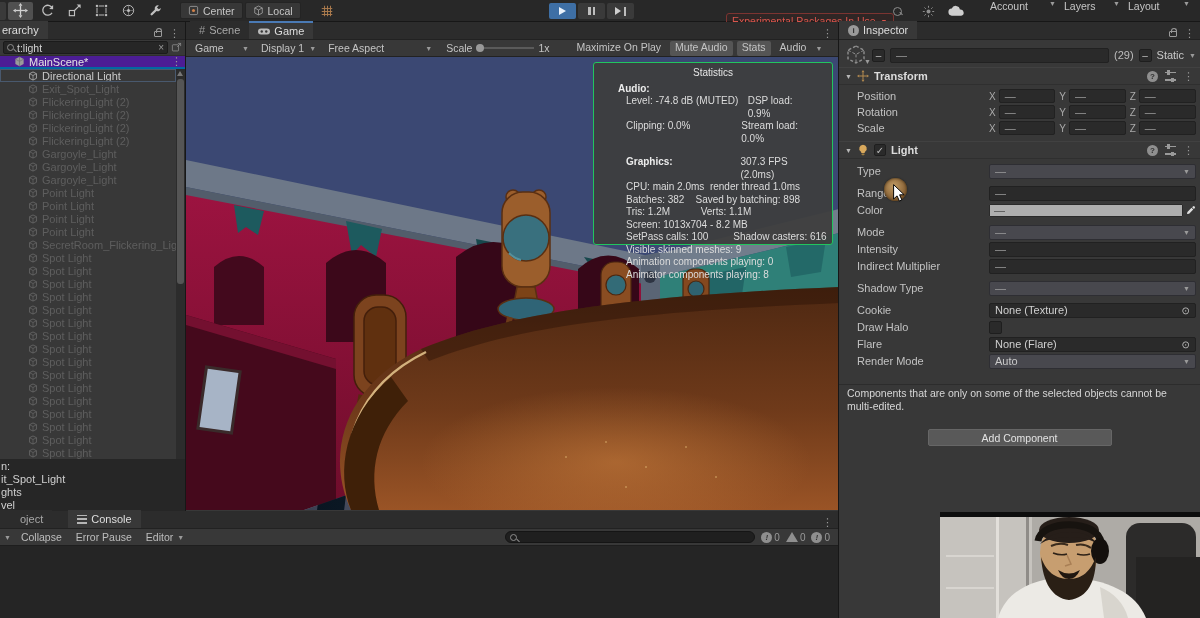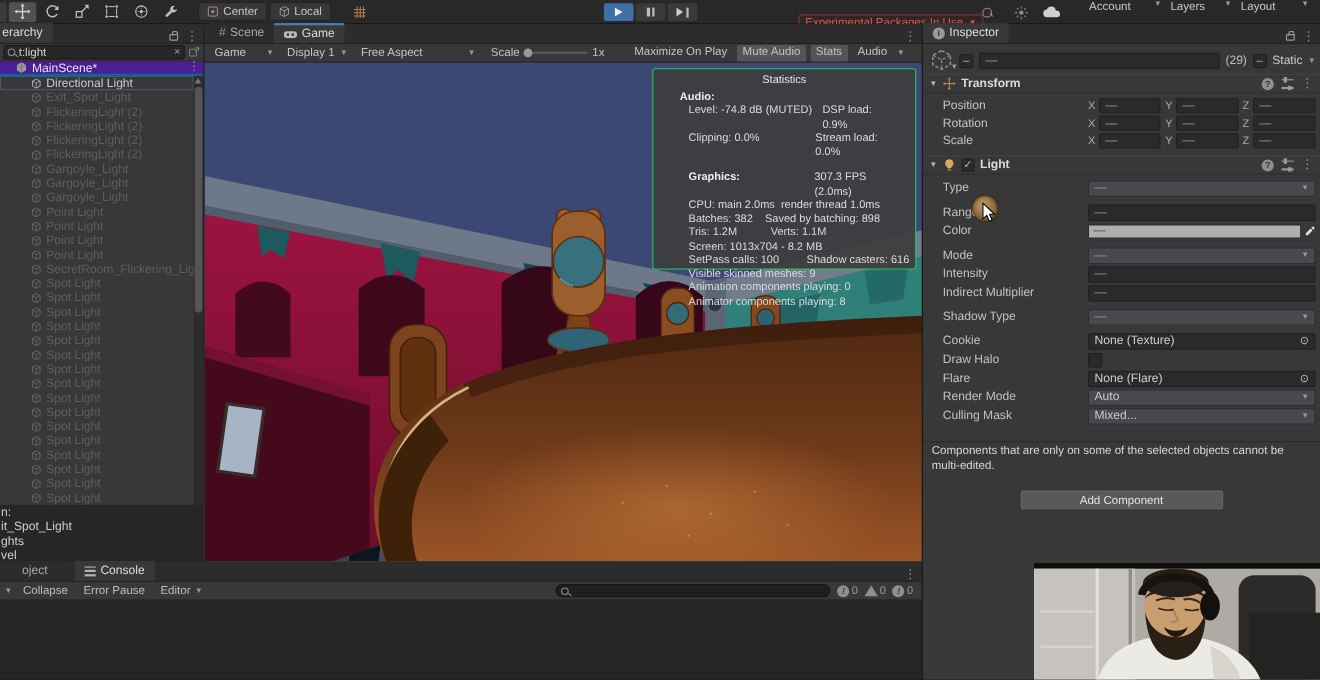--- a/index.html
+++ b/index.html
@@ -1073,29 +1073,20 @@
       </div>
       <div class="lrow">
         <span class="llabel">Render Mode</span>
         <div class="lctl">
           <div class="dd">
             <span>Auto</span>
             <span class="caret">▼</span>
           </div>
         </div>
       </div>
-      <div class="lrow">
-        <span class="llabel">Culling Mask</span>
-        <div class="lctl">
-          <div class="dd">
-            <span>Mixed...</span>
-            <span class="caret">▼</span>
-          </div>
-        </div>
-      </div>
     </div>
   <div id="insp-note">Components that are only on some of the selected objects cannot be multi-edited.</div>
   <div id="add-comp">
       <span>Add Component</span>
     </div>
 </div>
 
 <div id="webcam">
   <svg width="260" height="106" viewBox="0 0 260 106">
     <rect width="260" height="106" fill="#0d0d0d"></rect>

